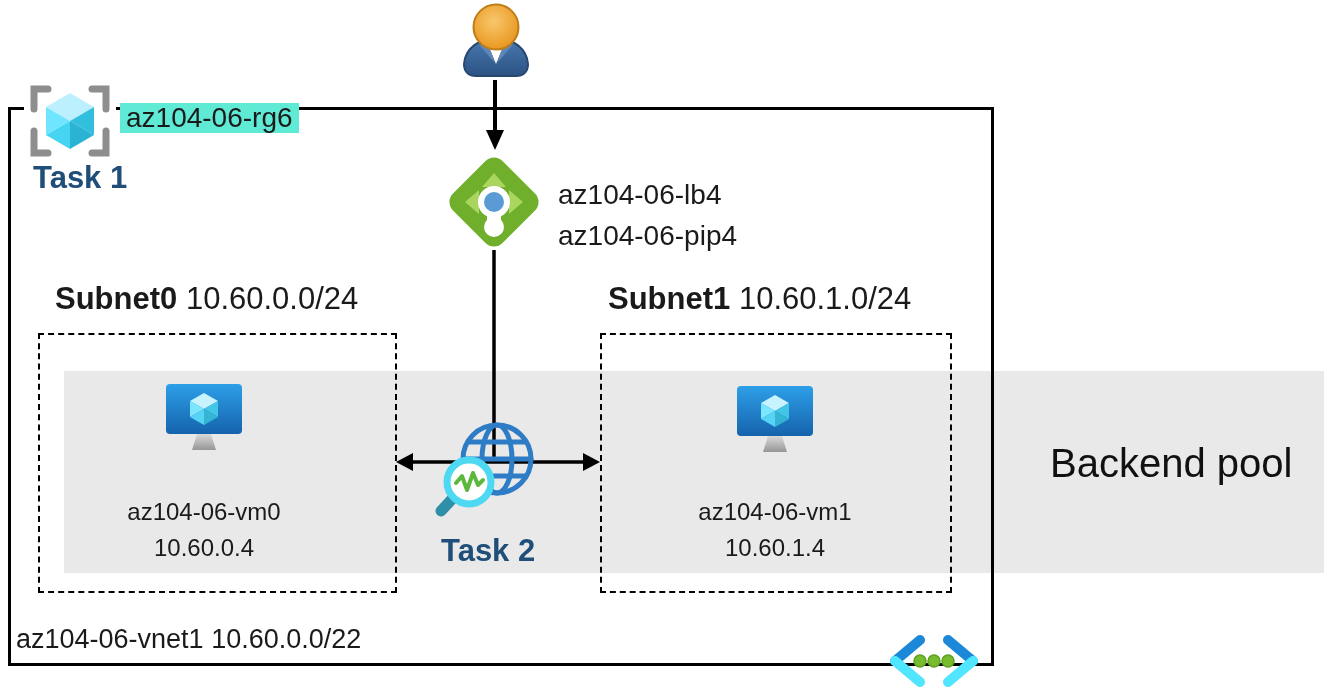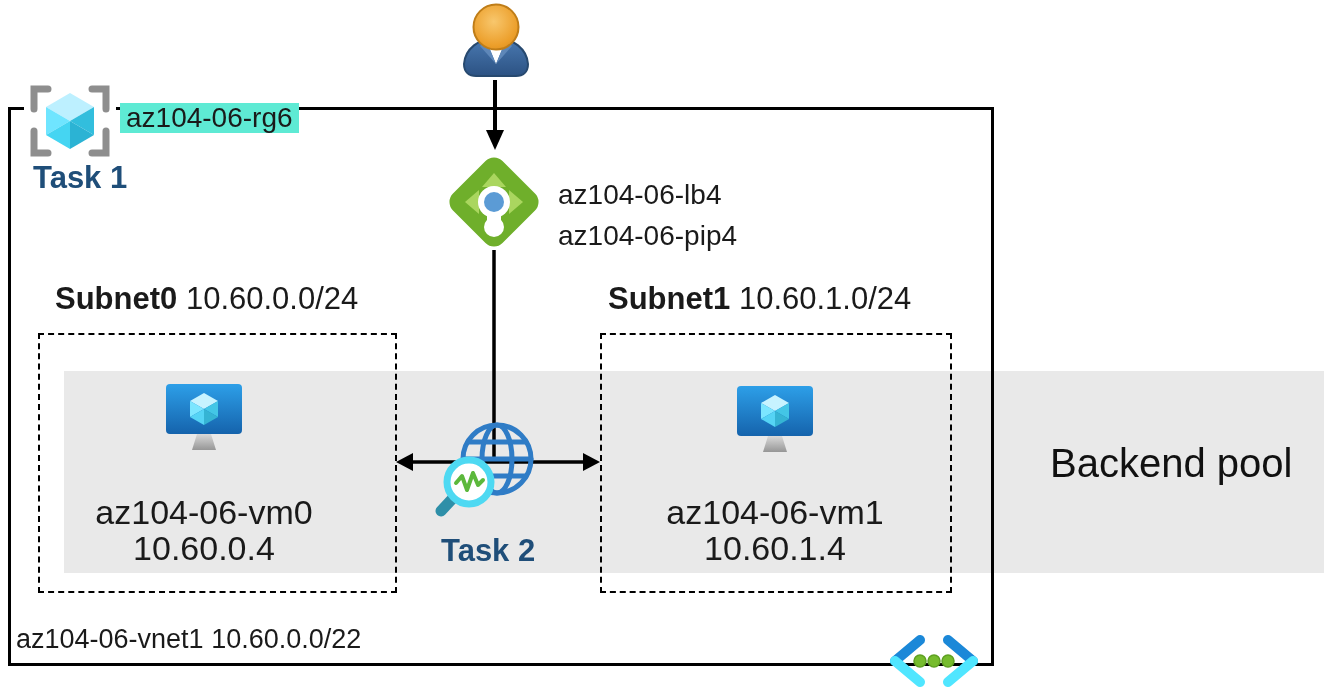--- a/index.html
+++ b/index.html
@@ -20,21 +20,21 @@
   .lbl{white-space:nowrap;}
   .rg-label{left:120px;top:103px;font-size:28px;background:#5eead4;padding:0 6px;line-height:30px;}
   .task{font-size:31px;font-weight:bold;color:#1f4e79;text-align:center;}
   .task1{left:33px;top:160px;}
   .task2{left:441px;top:533px;}
   .lb-labels{left:558px;top:164px;font-size:28px;line-height:41px;margin-top:10px;}
   .subnet-label{font-size:31px;top:281px;}
   .subnet0-label{left:55px;}
   .subnet1-label{left:608px;}
   .subnet-label b{font-weight:bold;}
-  .vm-labels{font-size:34px;line-height:36px;text-align:center;width:260px;top:494px;}
+  .vm-labels{font-size:24px;line-height:36px;text-align:center;width:260px;top:494px;}
   .vm0-labels{left:74px;}
   .vm1-labels{left:645px;}
   .backend-label{left:1042px;top:441px;font-size:40px;color:#111;margin-left:8px;}
   .vnet-label{left:16px;top:624px;font-size:27px;}
   svg{display:block;}
 </style>
 </head>
 <body>
 
 <div class="canvas">

